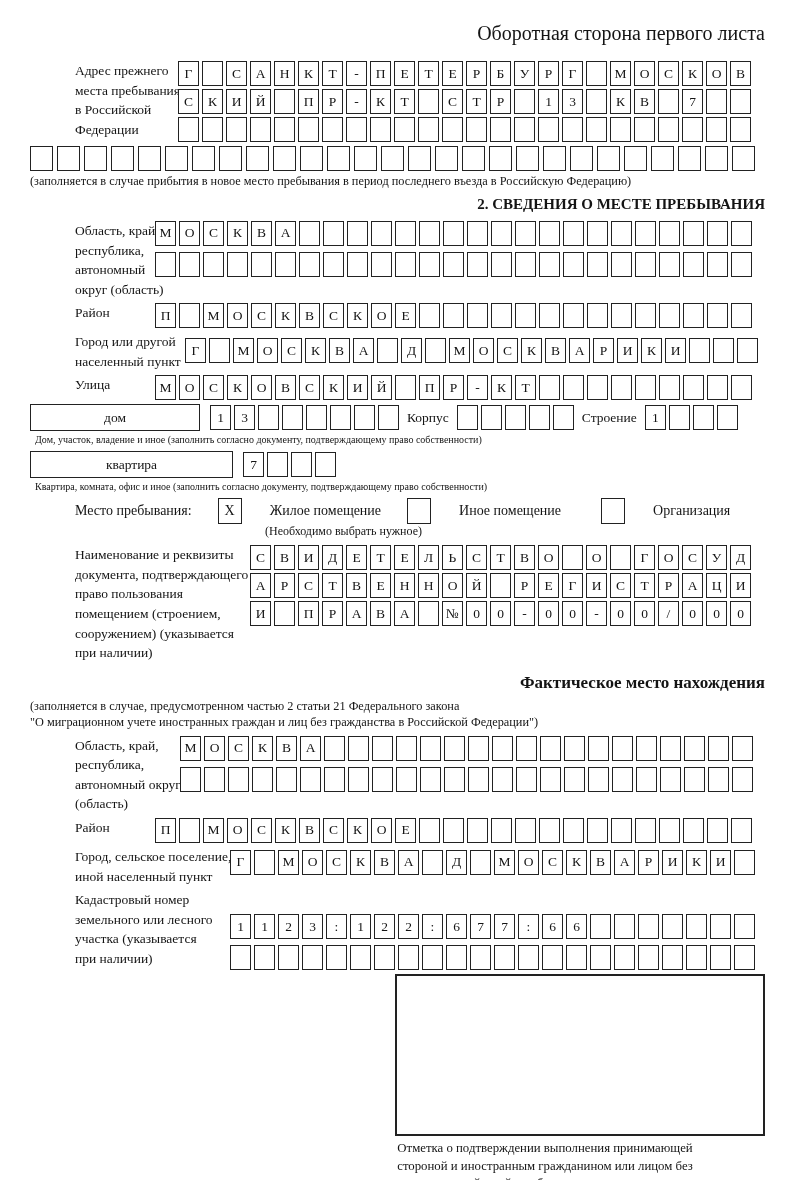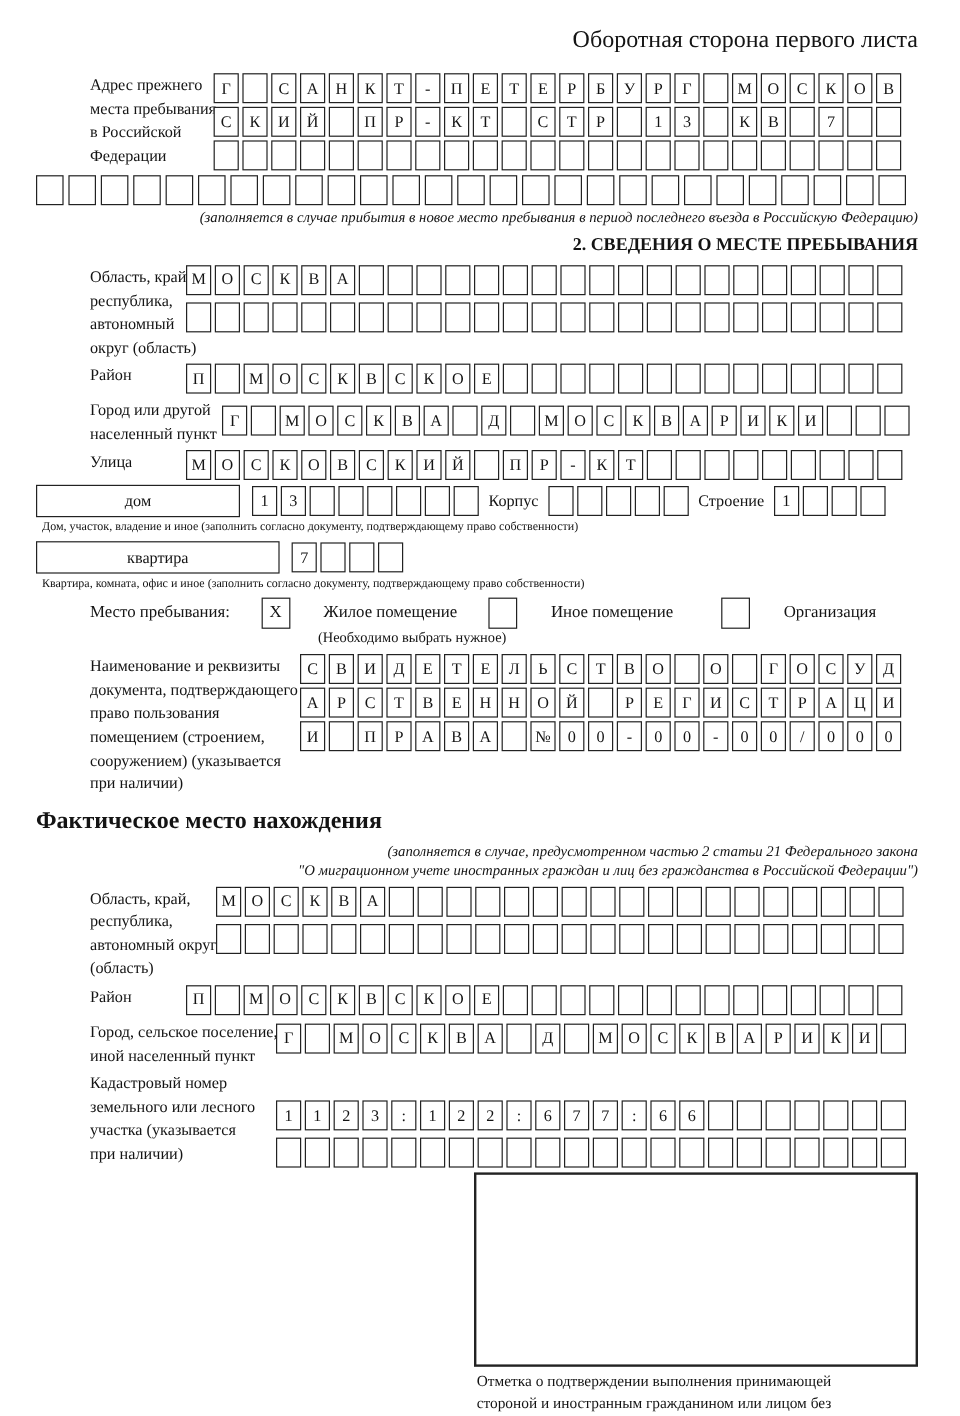--- a/index.html
+++ b/index.html
@@ -16,34 +16,34 @@
   .w150{width:150px}.w200{width:200px}
   .cellrows{display:flex;flex-direction:column;gap:3px;}
   .cellrows.g6{gap:6px;}
   .cells{display:flex;gap:3px;}
   .cell{box-sizing:border-box;width:21px;height:25px;border:1.6px solid #222;
         display:flex;align-items:center;justify-content:center;
         font-size:13.5px;flex-shrink:0;background:#fff;}
   .cells.wide{gap:4px;}
   .cells.wide .cell{width:23px;}
   .mt24{margin-top:24px;}.mt6{margin-top:6px;}
-  .note-center{font-size:12.3px;text-align:right;margin:3px 0 5px 0;line-height:1.3;white-space:pre-line;font-style:italic;}
+  .note-center{font-size:12.3px;text-align:left;margin:3px 0 5px 0;line-height:1.3;white-space:pre-line;}
   .note-left{font-size:10px;margin:3px 0 6px 5px;}
   .sec-title{font-size:15px;font-weight:bold;text-align:right;margin:6px 0 8px 0;}
   .house-row{display:flex;align-items:center;margin-bottom:2px;}
   .field-box{box-sizing:border-box;border:1.6px solid #222;height:27px;display:flex;
              align-items:center;justify-content:center;font-size:13.5px;flex-shrink:0;}
   .dom-box{width:170px;margin-right:10px;}
   .kv-box{width:203px;margin-right:10px;}
   .inline-lbl{font-size:13.5px;margin:0 8px;white-space:nowrap;}
   .residence-row{display:flex;align-items:center;padding-left:45px;font-size:14px;margin-top:6px;gap:16px;}
   .checkbox{box-sizing:border-box;width:24px;height:26px;border:1.6px solid #222;
             display:flex;align-items:center;justify-content:center;font-size:14px;margin:0 12px 0 10px;}
   .choose-note{font-size:12px;margin:0 0 6px 235px;}
-  .fact-title{font-size:20px;font-weight:bold;text-align:left;margin:10px 0 6px 0;}
+  .fact-title{font-size:17px;font-weight:bold;text-align:right;margin:10px 0 6px 0;}
   .stamp-box{box-sizing:border-box;width:370px;height:162px;border:2px solid #222;
              margin-left:auto;margin-top:2px;}
   .stamp-note{width:440px;margin-left:auto;text-align:center;font-size:12.8px;
               line-height:1.38;margin-top:4px;white-space:pre-line;}
 </style>
 </head>
 <body>
 
 <div class="page">
 

